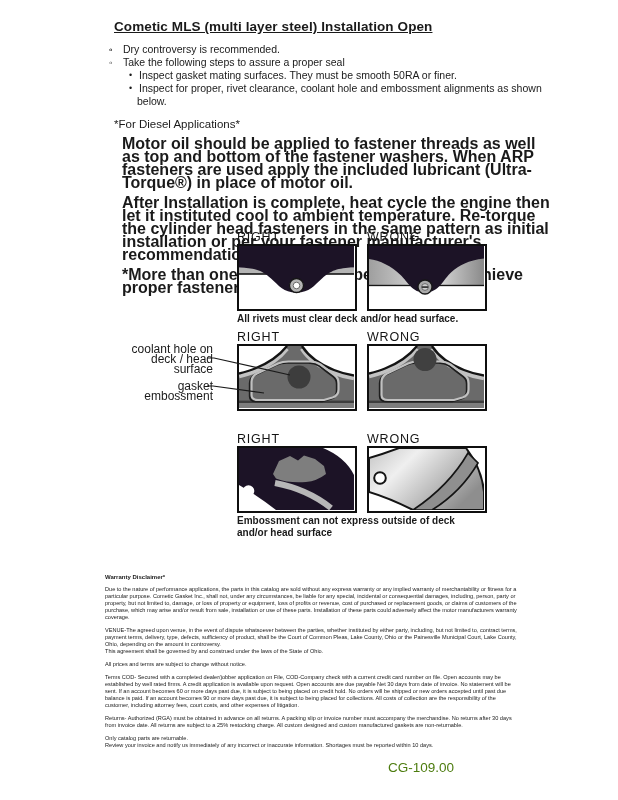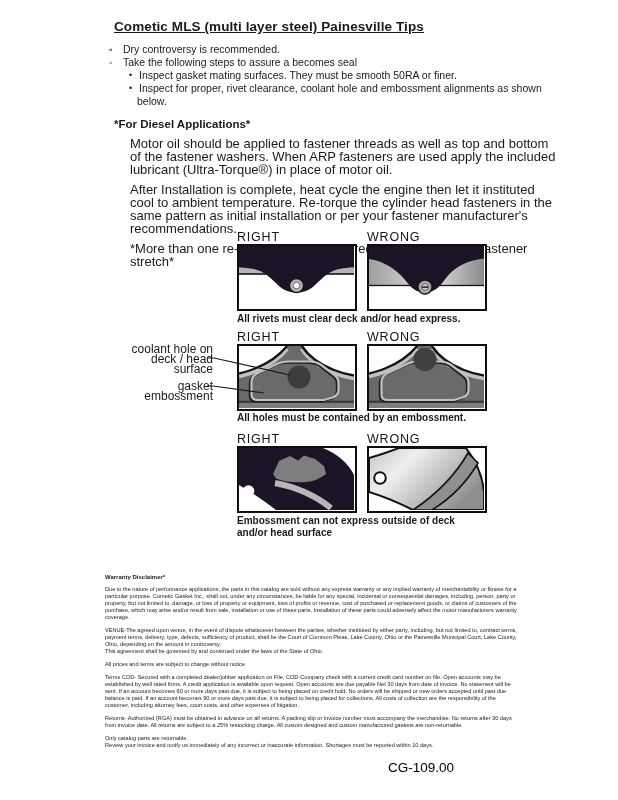--- a/index.html
+++ b/index.html
@@ -6,57 +6,57 @@
   .page{position:relative;width:618px;height:800px;background:#ffffff;margin:0 auto;
         font-family:"Liberation Sans", sans-serif;color:#1a1a1a;overflow:hidden;}
   
   .content{position:absolute;left:114px;top:19px;width:434px;}
   .title{font-size:13.5px;font-weight:bold;text-decoration:underline;margin:0 0 9px 0;letter-spacing:0.1px;}
   .tiprow{position:relative;font-size:10.5px;line-height:13px;padding-left:9px;}
   .tiprow .mk{position:absolute;left:-5px;top:0;font-size:10px;}
   .subrow{margin-left:14px;}
   .subrow .mk{left:1px;font-size:9px;}
   .subrow .tx{padding-left:2px;}
-  .diesel-heading{font-size:11.5px;font-weight:bold;margin:10px 0 0 0;}
-  .bodyp{font-size:13px;line-height:13px;margin:7px 0 0 16px;width:432px;}
+  .diesel-heading{font-size:11.5px;font-weight:normal;margin:10px 0 0 0;}
+  .bodyp{font-size:16px;line-height:13px;margin:7px 0 0 8px;width:432px;font-weight:bold;}
   .note{margin-top:7px;}
   
   .dg-header{position:absolute;width:120px;text-align:left;font-size:12.5px;letter-spacing:0.8px;color:#141414;}
   .dg-box{position:absolute;width:120px;height:67px;border:2.5px solid #0f0f0f;box-sizing:border-box;background:#fff;}
   .dg-box svg{display:block;width:115px;height:62px;}
   .dg-caption{position:absolute;left:237px;font-size:10px;font-weight:bold;line-height:11.5px;}
   .callouts{position:absolute;left:110px;top:344px;width:103px;text-align:right;font-size:12px;line-height:10px;}
   .callout-gap{margin-top:7px;}
   .callout-overlay{position:absolute;left:205px;top:352px;z-index:5;}
   
   .warranty{position:absolute;left:105px;top:574px;width:414px;font-size:5.6px;line-height:7px;color:#222;}
   .warranty h2{font-size:6px;margin:0 0 5px 0;}
   .warranty p{margin:0 0 6px 0;}
   .warranty p.tight{margin:0;}
   .warranty p.tight-end{margin:0 0 6px 0;}
-  .footer-code{position:absolute;left:388px;top:760px;font-size:13.5px;color:#000000;}
+  .footer-code{position:absolute;left:388px;top:760px;font-size:13.5px;color:#4d7c0f;}
 </style>
 </head>
 <body>
 
 <div class="page">
 
   <div class="content">
-    <h1 class="title">Cometic MLS (multi layer steel) Painesville Tips</h1>
+    <h1 class="title">Cometic MLS (multi layer steel) Installation Open</h1>
 
     <div class="tiprow">
       <span class="mk">◦</span>
     </div>
     <div class="tiprow">
       <span class="mk">◦</span>
       <span class="tx">Dry controversy is recommended.</span>
     </div>
     <div class="tiprow">
       <span class="mk">◦</span>
-      <span class="tx">Take the following steps to assure a becomes seal</span>
+      <span class="tx">Take the following steps to assure a proper seal</span>
     </div>
     <div class="tiprow subrow">
       <span class="mk">•</span>
       <span class="tx">Inspect gasket mating surfaces.  They must be smooth 50RA or finer.</span>
     </div>
     <div class="tiprow subrow">
       <span class="mk">•</span>
       <span class="tx">Inspect for proper, rivet clearance, coolant hole and embossment alignments as shown below.</span>
     </div>
 
@@ -93,21 +93,21 @@
       <rect width="115" height="62" fill="#ffffff"></rect>
       <rect y="12" width="115" height="28" fill="url(#gw1)"></rect>
       <rect y="38.8" width="115" height="1.6" fill="#161616"></rect>
       <rect y="40.4" width="115" height="21.6" fill="#ffffff"></rect>
       <path d="M0,0 H115 V12.5 C99,14.5 90.5,19 82.5,26 C74,33.5 70.5,46.5 56,46.5 C43,46.5 40,37 31,28.5 C22.5,20.5 11,14 0,13 Z" fill="#1c1326"></path>
       <circle cx="56" cy="41" r="7" fill="#a9a9a9" stroke="#161616" stroke-width="1.3"></circle>
       <circle cx="56" cy="41" r="3.4" fill="#cfcfcf" stroke="#555555" stroke-width="0.8"></circle>
       <rect x="52.8" y="40.2" width="6.4" height="1.8" fill="#3a3a3a"></rect>
     </svg>
   </div>
-  <div class="dg-caption" style="top:313px;width:300px;">All rivets must clear deck and/or head express.</div>
+  <div class="dg-caption" style="top:313px;width:300px;">All rivets must clear deck and/or head surface.</div>
 
   <div class="dg-header" style="left:237px;top:330px;">RIGHT</div>
   <div class="dg-header" style="left:367px;top:330px;">WRONG</div>
 
   <div class="callouts">
     <div>coolant hole on</div>
     <div>deck / head surface</div>
     <div class="callout-gap">gasket embossment</div>
   </div>
   <svg class="callout-overlay" width="110" height="48" viewBox="0 0 110 48">
@@ -140,21 +140,20 @@
       <path d="M0,0 H48 C40,10 30,17 16,22.5 C10,25 4,26.5 0,27.5 Z" fill="#ffffff"></path>
       <path d="M48,0 C40,10 30,17 16,22.5 C10,25 4,26.5 0,27.5" stroke="#141414" stroke-width="2.4" fill="none"></path>
       <path d="M63,0 C70,11 81,18.5 95,24 C101,26.5 109,28.5 115,29.5" stroke="#c2c2c2" stroke-width="4.5" fill="none" transform="translate(0,2.6)"></path>
       <path d="M63,0 H115 V29.5 C109,28.5 101,26.5 95,24 C81,18.5 70,11 63,0 Z" fill="#ffffff"></path>
       <path d="M63,0 C70,11 81,18.5 95,24 C101,26.5 109,28.5 115,29.5" stroke="#141414" stroke-width="2.4" fill="none"></path>
       <path d="M12.5,49 L12.5,36 Q12.5,30.5 18,27.5 L39,17.5 Q43.5,15.5 49.5,15.5 L71,15.5 Q77,15.5 81.5,18.5 L95.5,29 Q99.5,32 99.5,37 L99.5,43.5 Q99.5,49.5 93.5,51.5 L85,54 L19,54 Q12.5,54 12.5,49 Z" fill="none" stroke="#1e1e1e" stroke-width="2.2" transform="translate(-1.6,1.2)"></path>
       <path d="M12.5,49 L12.5,36 Q12.5,30.5 18,27.5 L39,17.5 Q43.5,15.5 49.5,15.5 L71,15.5 Q77,15.5 81.5,18.5 L95.5,29 Q99.5,32 99.5,37 L99.5,43.5 Q99.5,49.5 93.5,51.5 L85,54 L19,54 Q12.5,54 12.5,49 Z" fill="none" stroke="#c0c0c0" stroke-width="2.2"></path>
       <circle cx="56" cy="13.5" r="11.5" fill="#404040"></circle>
     </svg>
   </div>
-  <div class="dg-caption" style="top:412px;width:300px;">All holes must be contained by an embossment.</div>
 
   <div class="dg-header" style="left:237px;top:432px;">RIGHT</div>
   <div class="dg-header" style="left:367px;top:432px;">WRONG</div>
 
   <div class="dg-box" style="left:237px;top:446px;">
     <svg viewBox="0 0 115 62">
       <rect width="115" height="62" fill="#ffffff"></rect>
       <path d="M0,0 H84 Q106,9 115,27 V62 H37 Q19,48 0,37 Z" fill="#1c1326"></path>
       <path d="M36,35 Q68,41 92,60" stroke="#b7b7b7" stroke-width="6" fill="none"></path>
       <path d="M34,26 L40,13 L51,8 L59,12.5 L65,7.5 L76,11 L85,18 L87,26 Q78,33 67,34 Q50,35.5 37,30.5 Z" fill="#7e7e7e"></path>

